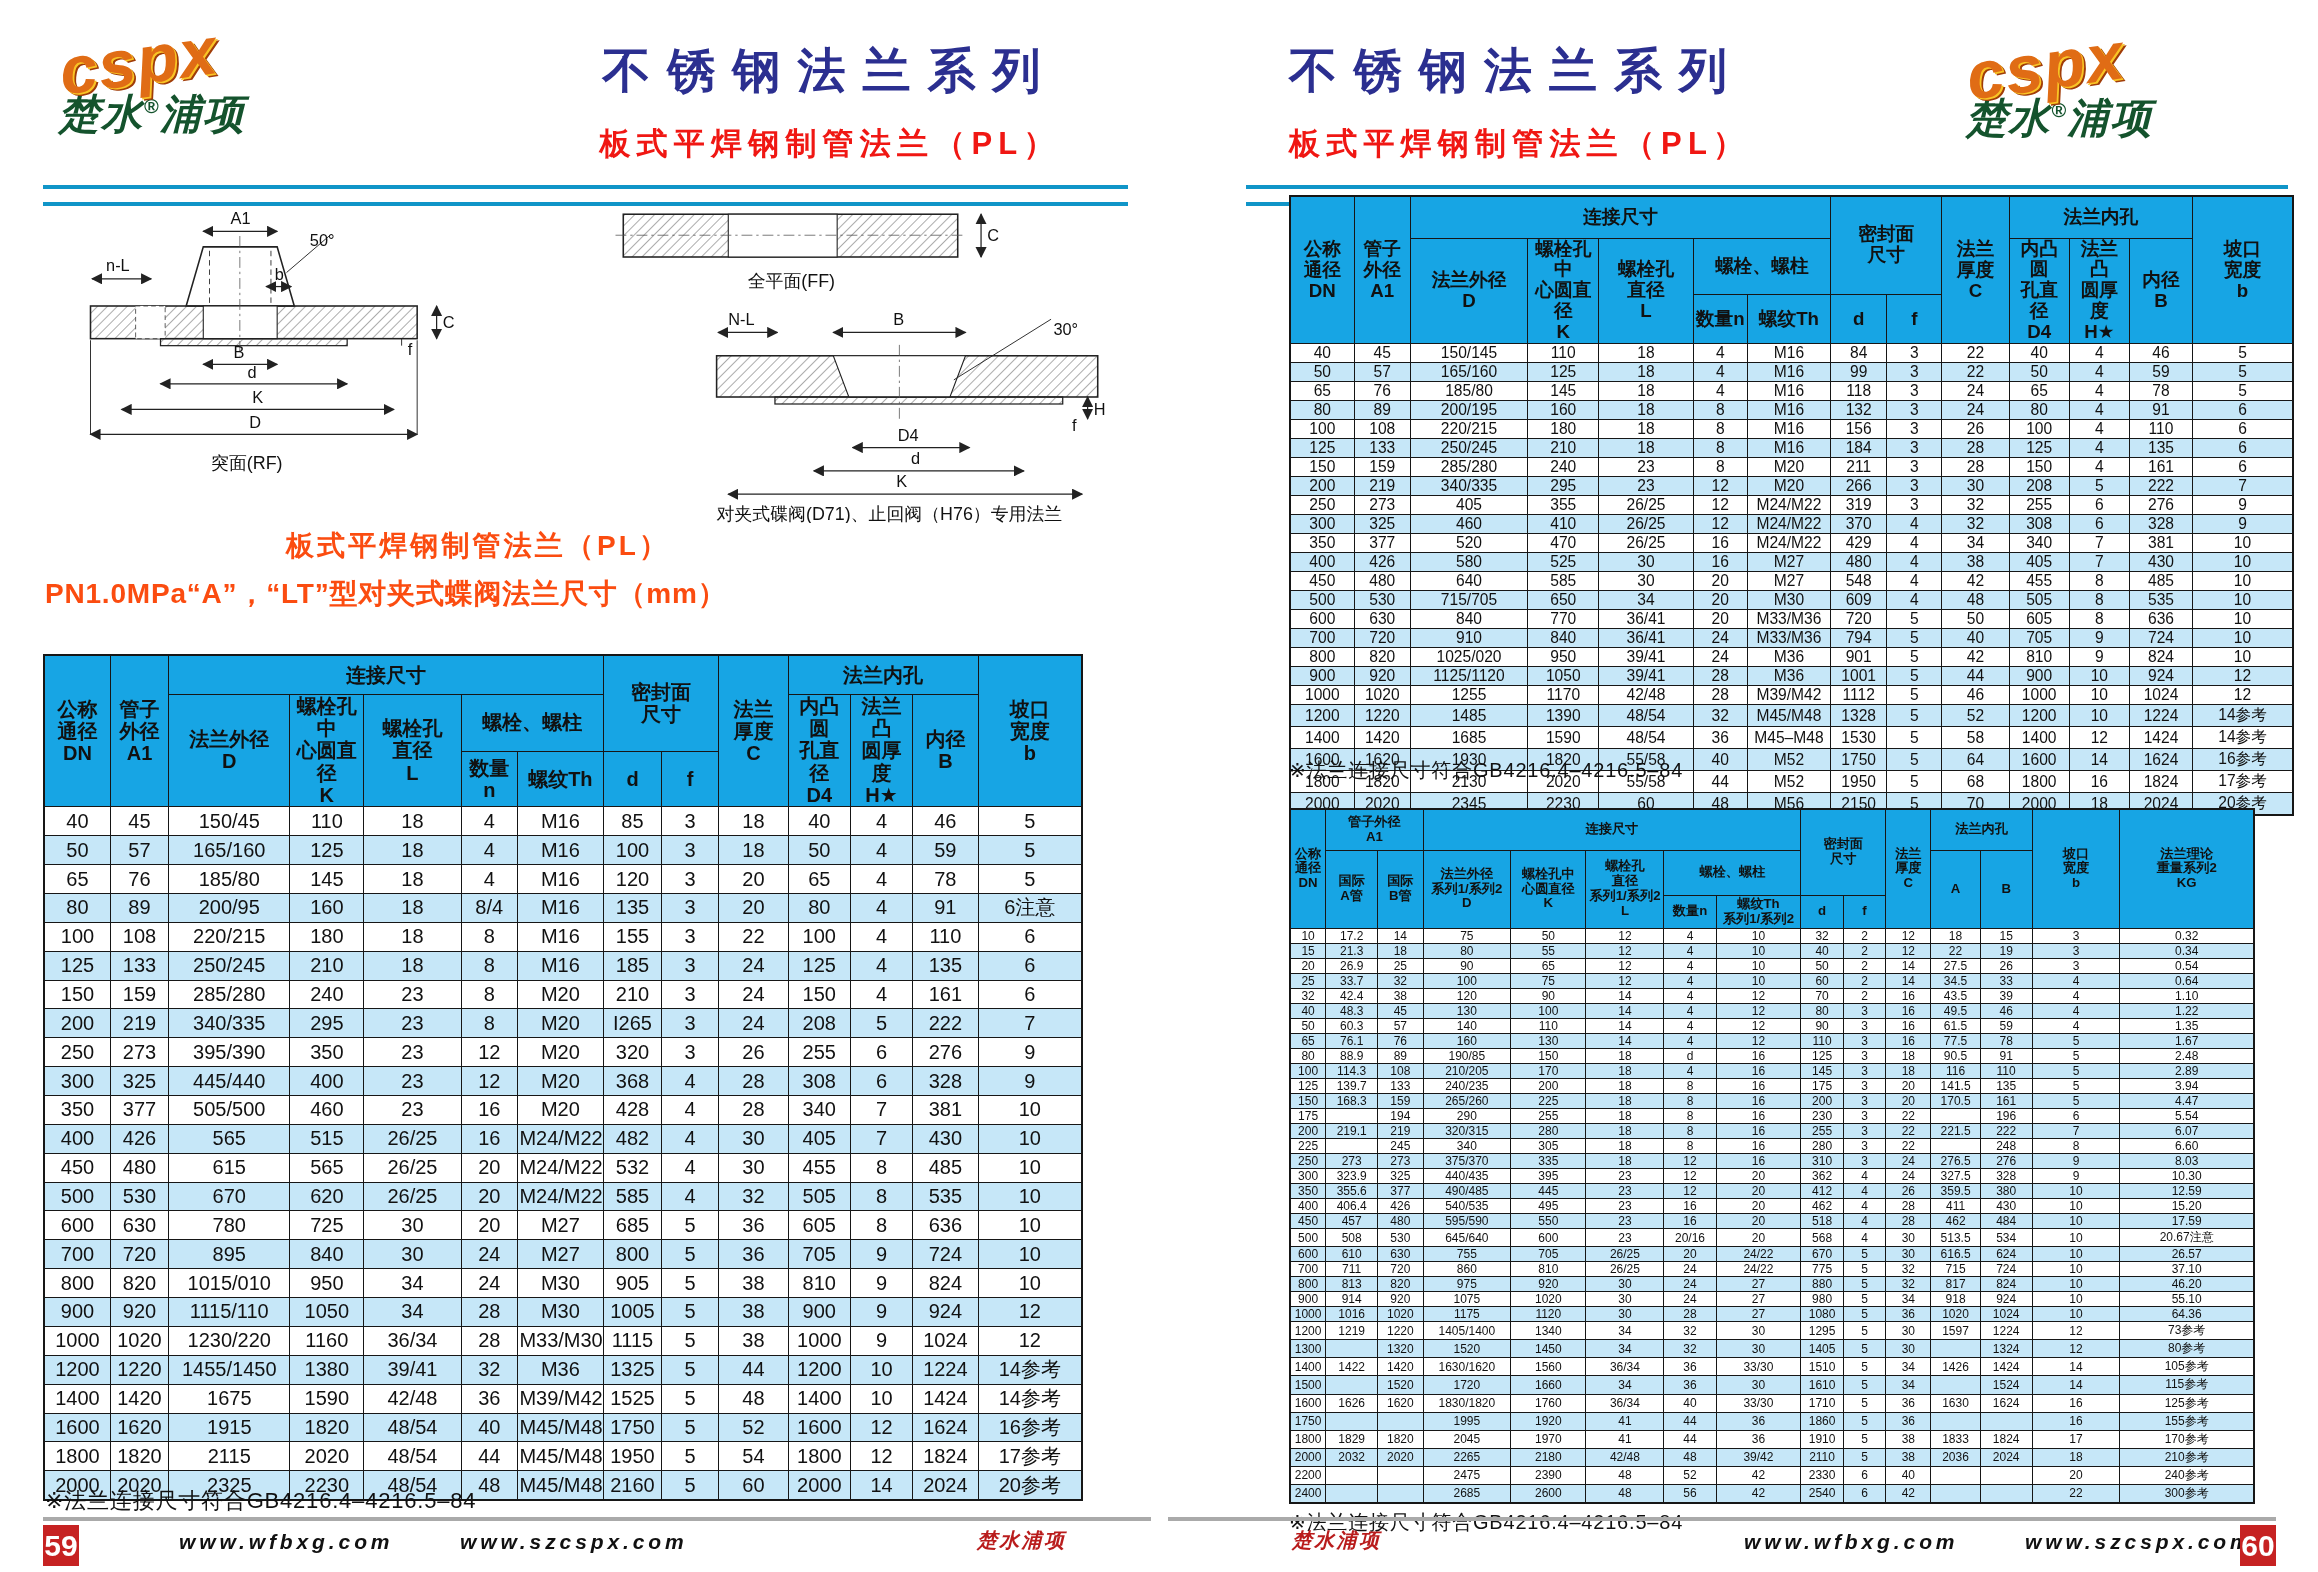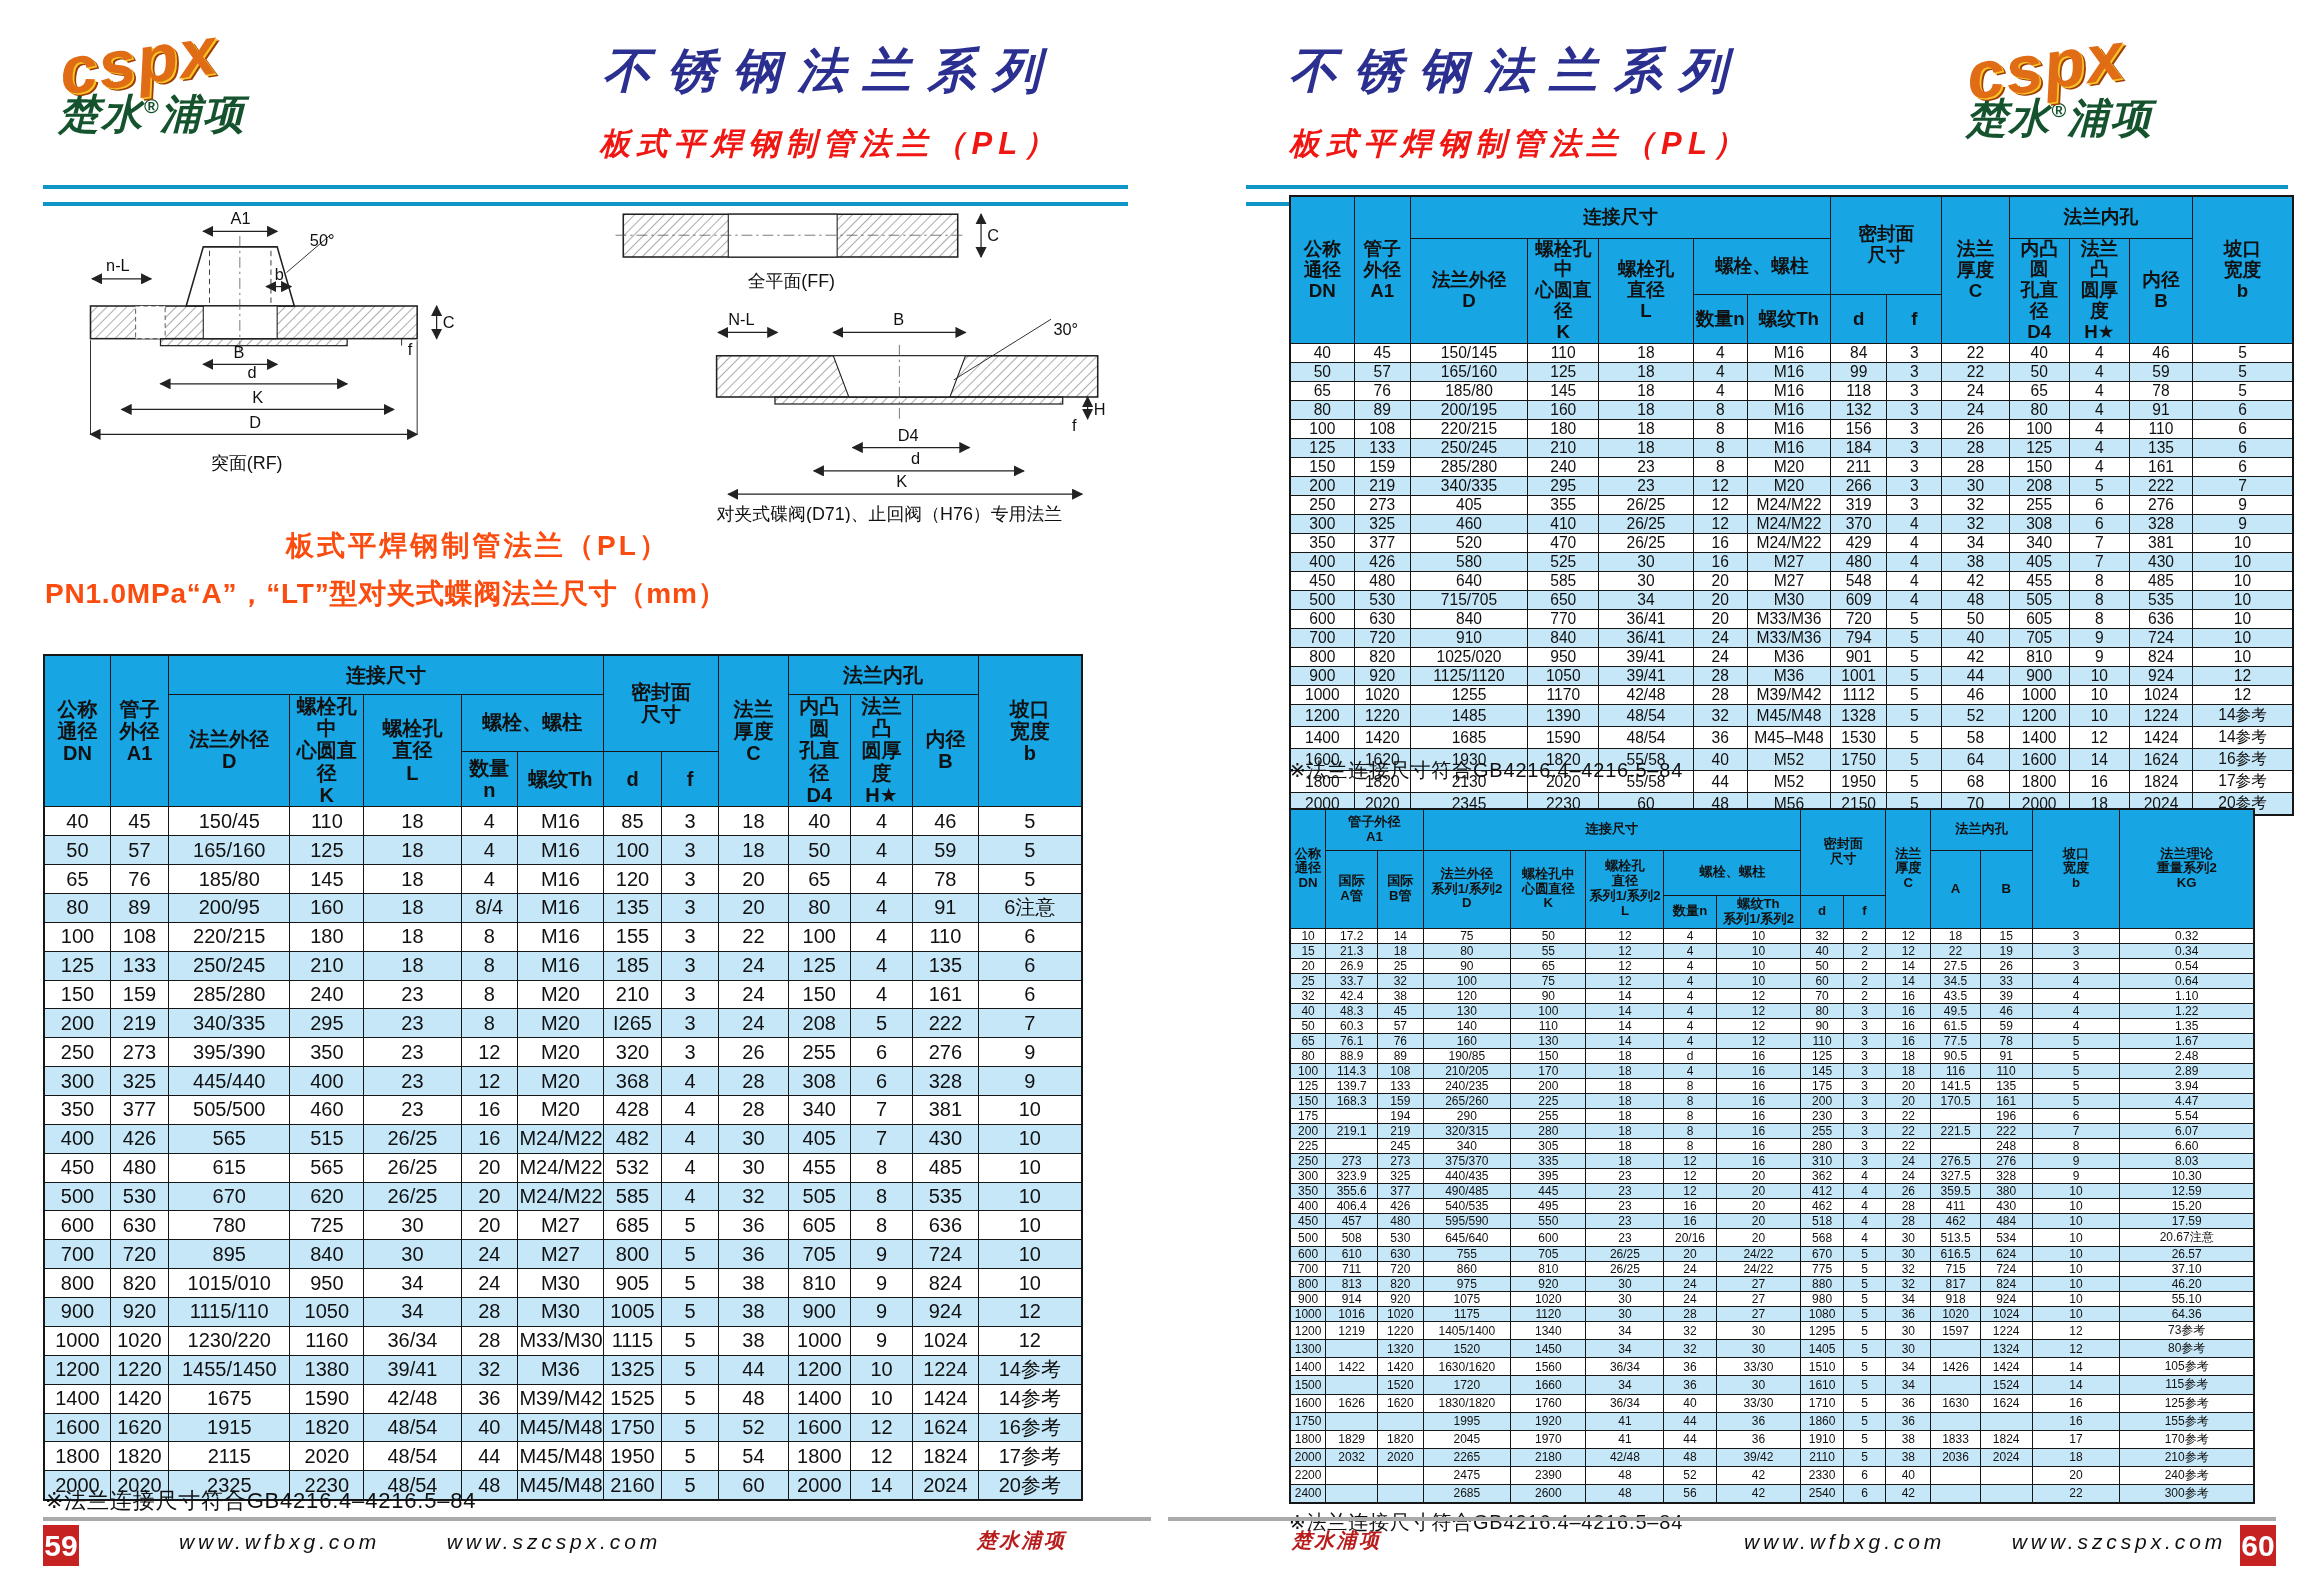--- a/index.html
+++ b/index.html
@@ -8,21 +8,21 @@
   #page-left{left:0;width:1159px;}
   #page-right{left:1160px;width:1159px;}
 
   
   .hdr{position:absolute;top:31px;left:43px;right:43px;height:148px;}
   .logo{position:absolute;width:327px;}
   .logo .brand{font-size:67px;font-weight:bold;font-style:italic;color:#e06c15;
      text-shadow:1.6px 1.6px 0 #f9c425,3.1px 3.1px 0 #a03c08;letter-spacing:1.6px;transform:rotate(-8deg);display:inline-block;line-height:.9;}
   .logo .cname{font-size:41px;font-weight:bold;font-style:italic;color:#14532d;margin-top:-4.7px;letter-spacing:1.6px;}
   .logo .reg{font-size:20px;vertical-align:super;}
-  .titleblk{position:absolute;top:7.8px;width:608px;font-style:italic;}
+  .titleblk{position:absolute;top:7.8px;width:608px;}
   .main-title{font-size:48px;font-weight:bold;color:#2b2f90;letter-spacing:17px;white-space:nowrap;}
   .sub-title{font-size:31px;font-weight:bold;color:#f01713;letter-spacing:6.2px;margin-top:20px;white-space:nowrap;}
   .rule2{position:absolute;top:185px;left:43px;right:31px;height:12.5px;
      border-top:4.7px solid #1095c8;border-bottom:4.7px solid #1095c8;}
 
   
   .sec-caption{position:absolute;left:0;right:203px;text-align:center;font-size:28px;font-weight:bold;color:#fb4c10;letter-spacing:3.1px;}
   .tbl-title{position:absolute;left:45px;font-size:28px;font-weight:bold;color:#fb4c10;letter-spacing:0.8px;white-space:nowrap;}
 
   
@@ -53,21 +53,21 @@
   #tbl-pn06 thead tr:nth-child(1){height:41px;}
   #tbl-pn06 thead tr:nth-child(2){height:45px;}
   #tbl-pn06 thead tr:nth-child(3){height:33px;}
 
   .footnote{position:absolute;font-size:22px;color:#111;letter-spacing:0.8px;}
 
   
   .footer-rule{position:absolute;top:1517px;height:3.9px;background:#aaa;}
   .pgnum{position:absolute;top:1525px;width:36px;height:41px;background:#c62222;color:#fff;
      font-size:30px;font-weight:bold;text-align:center;line-height:41px;}
-  .urls{position:absolute;top:1530px;font-size:21px;font-weight:normal;font-style:italic;letter-spacing:3.9px;white-space:nowrap;}
+  .urls{position:absolute;top:1530px;font-size:21px;font-weight:bold;font-style:italic;letter-spacing:3.9px;white-space:nowrap;}
   .brand-script{position:absolute;top:1527px;font-size:20px;font-weight:bold;font-style:italic;color:#b91c1c;letter-spacing:2.3px;}
 
   
   #drawings{position:absolute;left:43px;top:201px;width:1075px;height:322px;}
   svg text{font-family:"Liberation Sans","DejaVu Sans",sans-serif;}
   .dim{stroke:#222;stroke-width:1.6;}
   .thin{stroke:#222;stroke-width:1.2;}
   .dash{stroke:#333;stroke-width:1.2;stroke-dasharray:7 5;}
   .cl{stroke:#555;stroke-width:1;stroke-dasharray:14 5 3 5;}
   .lbl{font-size:21px;fill:#111;}

